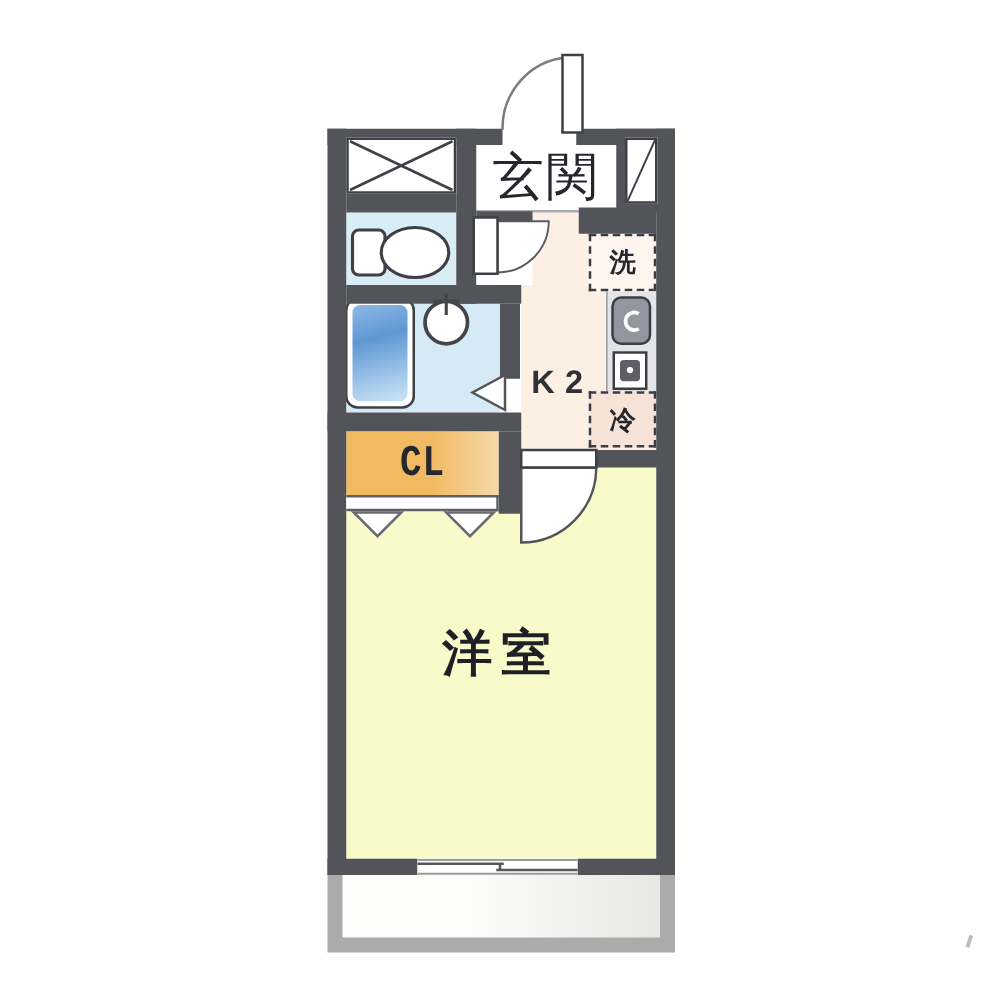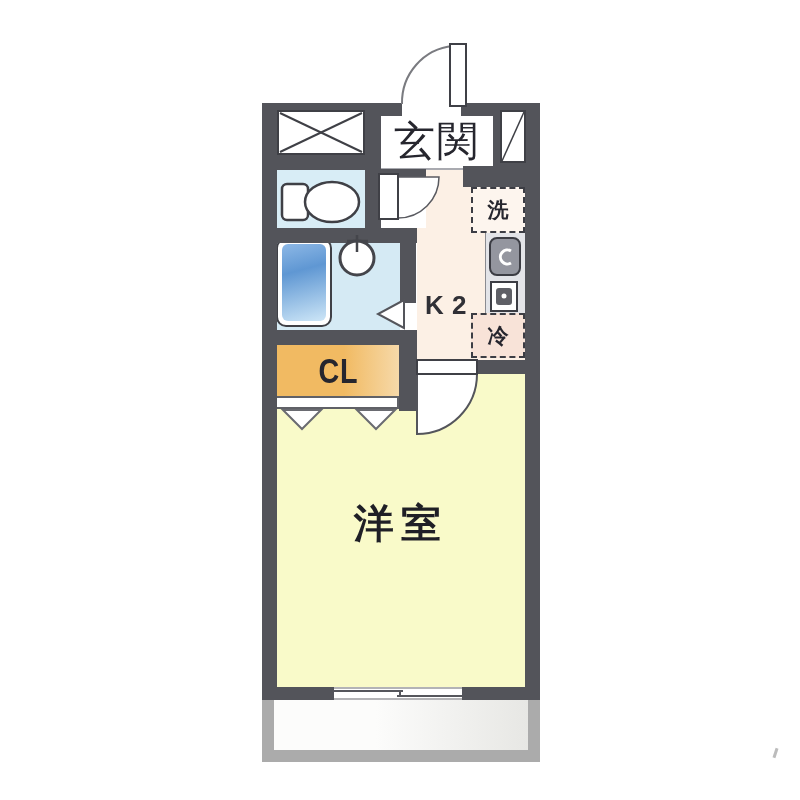--- a/index.html
+++ b/index.html
@@ -19,21 +19,21 @@
   .kitchen span{position:absolute;left:8px;top:103px;font-size:26px;font-weight:bold;letter-spacing:0.32em;color:#303036;margin-top:18px;}
   .washer{left:471px;top:187px;width:54px;height:46px;background:#fdf5ee;border:2px dashed #3c3d44;font-size:21px;font-weight:bold;}
   .counter{left:485px;top:233px;width:40px;height:80px;background:#e3e4e8;border-left:1px solid #8a8b90;}
   .sink{left:489px;top:237px;width:32px;height:39px;background:#94969f;border:2px solid #3c3d44;border-radius:8px;}
   .stove{left:490px;top:281px;width:28px;height:31px;background:#ffffff;border:2px solid #3c3d44;}
   .burner{left:496px;top:288px;width:16px;height:17px;background:#5e5f66;border-radius:3px;}
   .fridge{left:471px;top:313px;width:54px;height:45px;background:#f8e3d8;border:2px dashed #3c3d44;font-size:21px;font-weight:bold;}
   .bath{left:277px;top:243px;width:123px;height:87px;background:#d5eaf4;}
   .tub{left:276px;top:238px;width:56px;height:89px;background:#ffffff;border:2px solid #3f4046;border-radius:10px;}
   .tub-inner{left:282px;top:244px;width:44px;height:77px;border-radius:6px;background:linear-gradient(165deg,#8db8e6 0%,#5f97d3 35%,#cde6f7 100%);}
-  .closet{left:277px;top:345px;width:122px;height:51px;background:linear-gradient(to right,#f1ba62 55%,#f6d9a9 100%);}
+  .closet{left:277px;top:345px;width:122px;height:51px;background:linear-gradient(to right,#f1ba62 55%,#f6d9a9 100%);font-family:Liberation Mono, monospace;}
   .closet span{font-size:35px;font-weight:bold;letter-spacing:1px;transform:scaleX(0.82);}
   .cl-strip{left:277px;top:396px;width:122px;height:13px;background:#ffffff;border:2px solid #606167;border-left:none;}
   .mainroom{left:277px;top:374px;width:248px;height:314px;background:#f9fac9;}
   .mainroom .txt{position:absolute;left:50%;top:126px;transform:translateX(-50%);text-align:left;line-height:1.15;font-weight:bold;color:#1f1f26;white-space:nowrap;}
   .txt .l1{font-size:40px;letter-spacing:0.18em;}
   .txt .l2{font-size:40px;letter-spacing:0.10em;}
   .xbox{left:277px;top:110px;width:88px;height:45px;background:#ffffff;border:2px solid #3f4046;}
   .shoebox{left:500px;top:110px;width:26px;height:53px;background:#ffffff;border:2px solid #3f4046;}
   .balcony{left:262px;top:700px;width:278px;height:62px;background:#ababab;}
   .balcony-inner{left:274px;top:700px;width:254px;height:50px;background:linear-gradient(to right,#fcfcfb 40%,#e7e7e4 100%);}

